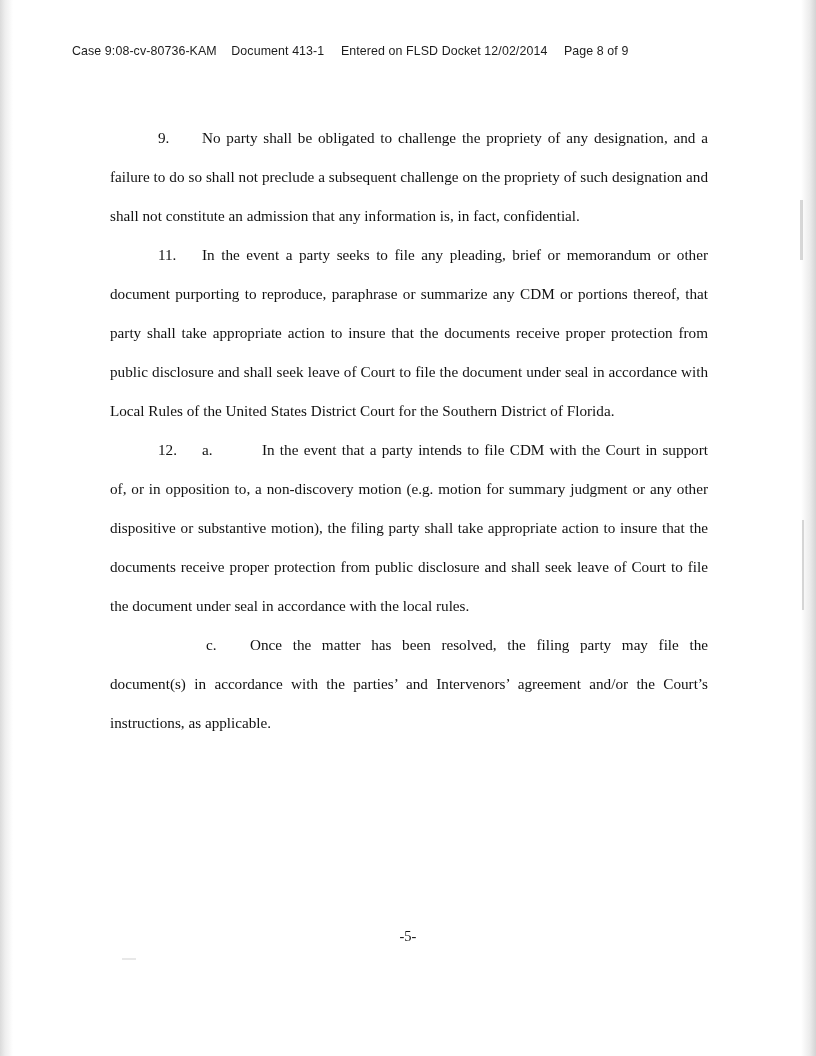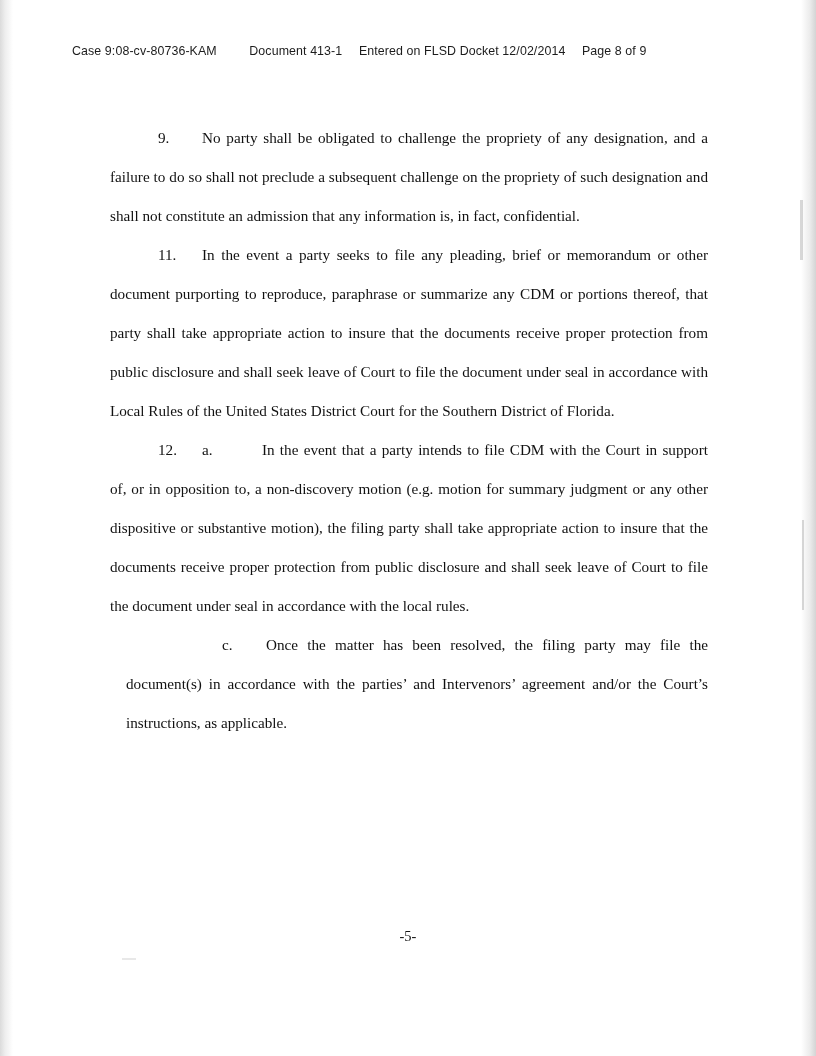--- a/index.html
+++ b/index.html
@@ -55,39 +55,39 @@
     width: 672px;
     font-family: "Liberation Sans", sans-serif;
     font-size: 12.4px;
     letter-spacing: 0.1px;
     color: #1c1c1c;
     white-space: nowrap;
   }
   .header-stamp span {
     display: inline-block;
   }
-  .hs-gap-s { margin-right: 29px; text-align: right; }
+  .hs-gap-s { margin-right: 11px; text-align: right; }
   .hs-gap-m { margin-right: 13px; }
 
   .body-block {
     position: absolute;
     left: 110px;
     top: 118px;
     width: 598px;
   }
 
   p.para {
     margin: 0 0 0 0;
     font-size: 15.2px;
     line-height: 39px;
     text-align: justify;
     text-justify: inter-word;
     color: #111;
   }
-  p.para:last-child { margin-bottom: 0; margin-left: 16px; }
+  p.para:last-child { margin-bottom: 0; }
 
   .indent-num {
     display: inline-block;
     width: 92px;
     text-indent: 48px;
   }
   .indent-letter {
     display: inline-block;
     width: 140px;
     text-indent: 96px;

